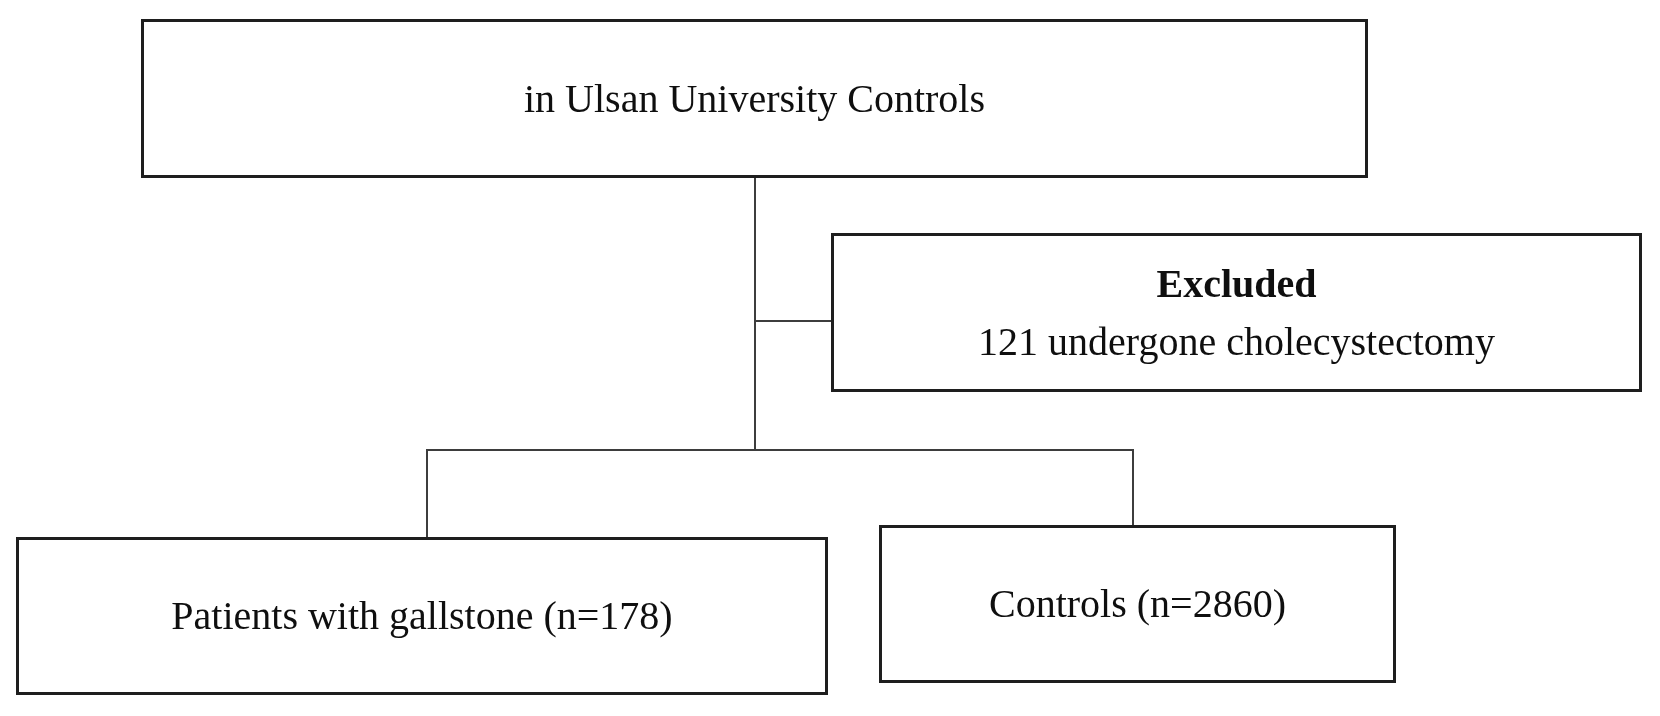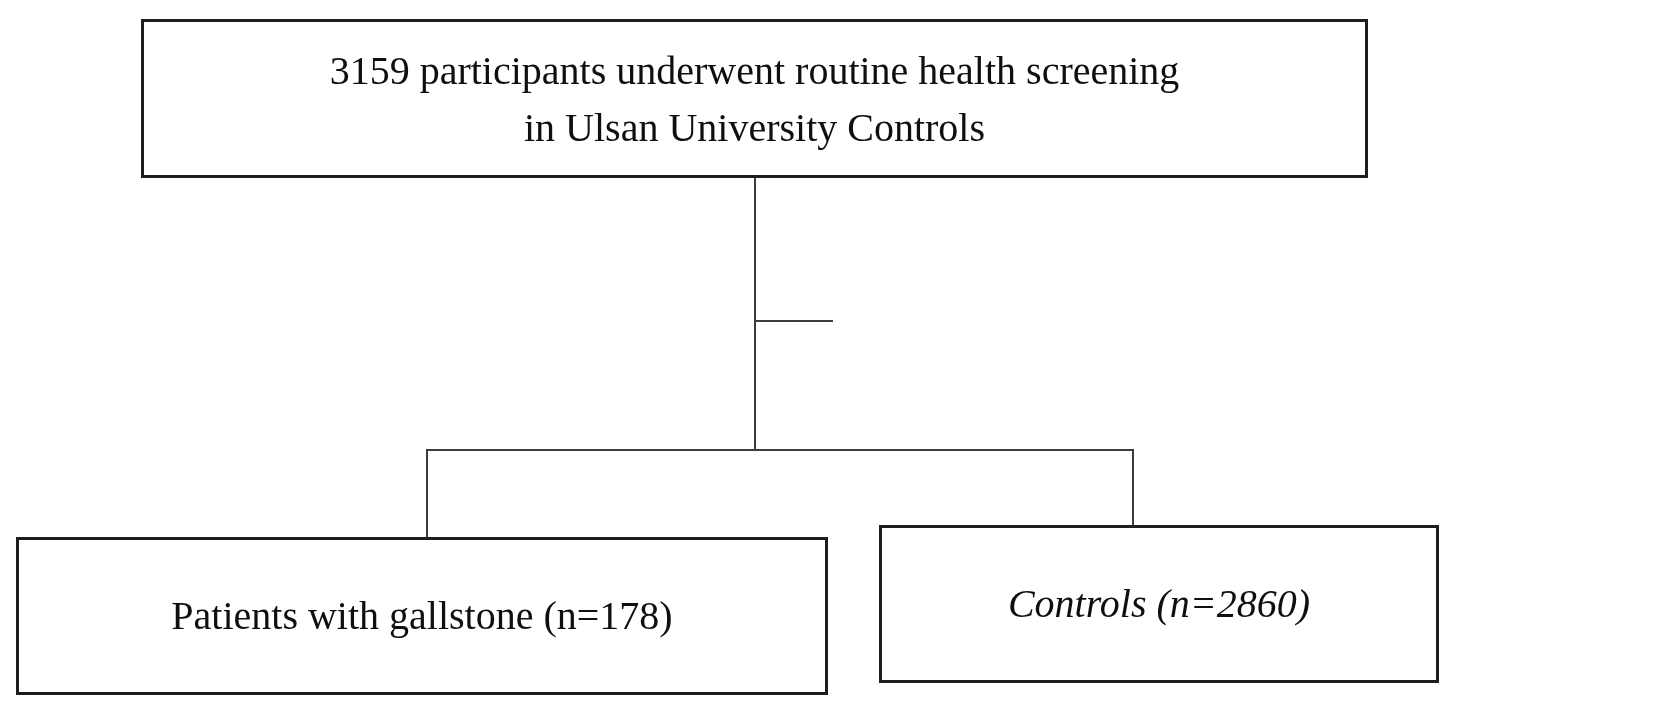--- a/index.html
+++ b/index.html
@@ -29,46 +29,49 @@
     font-size: 40px;
     line-height: 58px;
     z-index: 2;
   }
   .node .line { white-space: nowrap; }
   .node .bold { font-weight: bold; }
 
   .node-screening { left: 141px; top: 19px;  width: 1227px; height: 159px; line-height: 57px; }
   .node-excluded  { left: 831px; top: 233px; width: 811px;  height: 159px; }
   .node-gallstone { left: 16px;  top: 537px; width: 812px;  height: 158px; }
-  .node-controls  { left: 879px; top: 525px; width: 560px;  height: 158px; font-style: italic; }
+  .node-controls  { left: 879px; top: 525px; width: 517px;  height: 158px; }
 
   .connector {
     position: absolute;
     background: #3d3d3d;
     z-index: 1;
   }
   .conn-main-v        { left: 754px;  top: 178px; width: 2px;   height: 272px; }
   .conn-excluded-h    { left: 754px;  top: 320px; width: 79px;  height: 2px;  }
   .conn-branch-h      { left: 426px;  top: 449px; width: 708px; height: 2px;  }
   .conn-branch-left-v { left: 426px;  top: 449px; width: 2px;   height: 90px; }
   .conn-branch-right-v{ left: 1132px; top: 449px; width: 2px;   height: 78px; }
 </style>
 </head>
 <body>
 
 <div class="canvas">
 
   <div class="node node-screening">
-    <div class="line">3159 participants underwent routine health screening</div>
     <div class="line">in Ulsan University Controls</div>
   </div>
 
   <div class="connector conn-main-v"></div>
   <div class="connector conn-excluded-h"></div>
 
+  <div class="node node-excluded">
+    <div class="line bold">Excluded</div>
+    <div class="line">121 undergone cholecystectomy</div>
+  </div>
 
   <div class="connector conn-branch-h"></div>
   <div class="connector conn-branch-left-v"></div>
   <div class="connector conn-branch-right-v"></div>
 
   <div class="node node-gallstone">
     <div class="line">Patients with gallstone (n=178)</div>
   </div>
 
   <div class="node node-controls">

